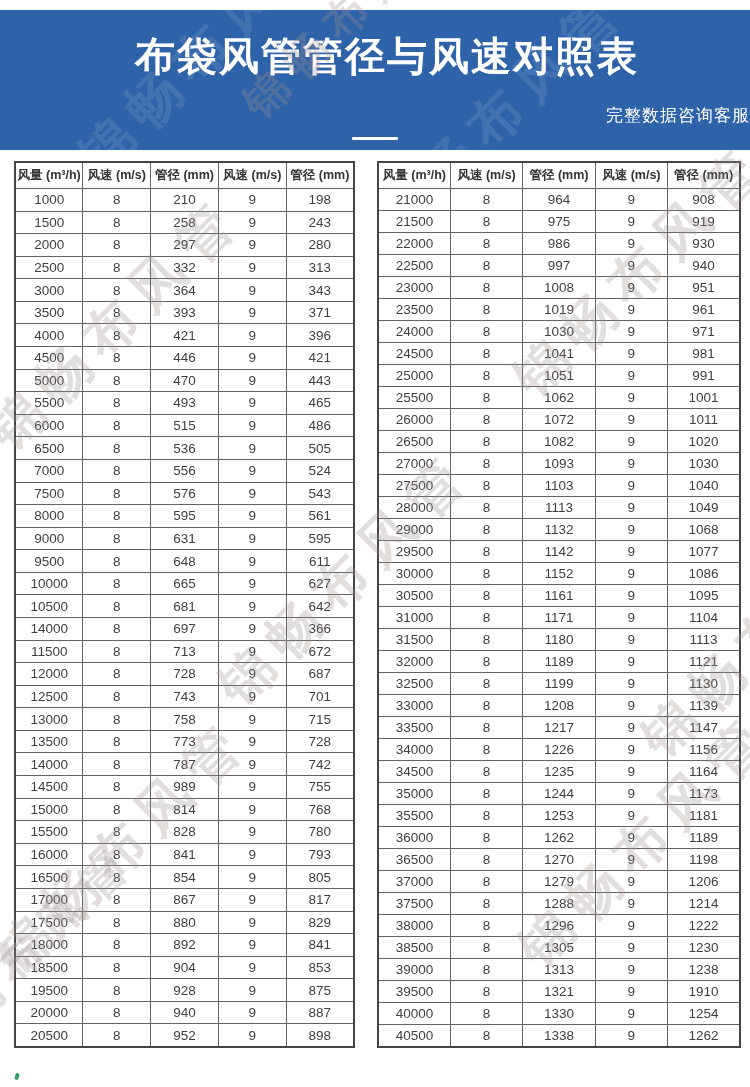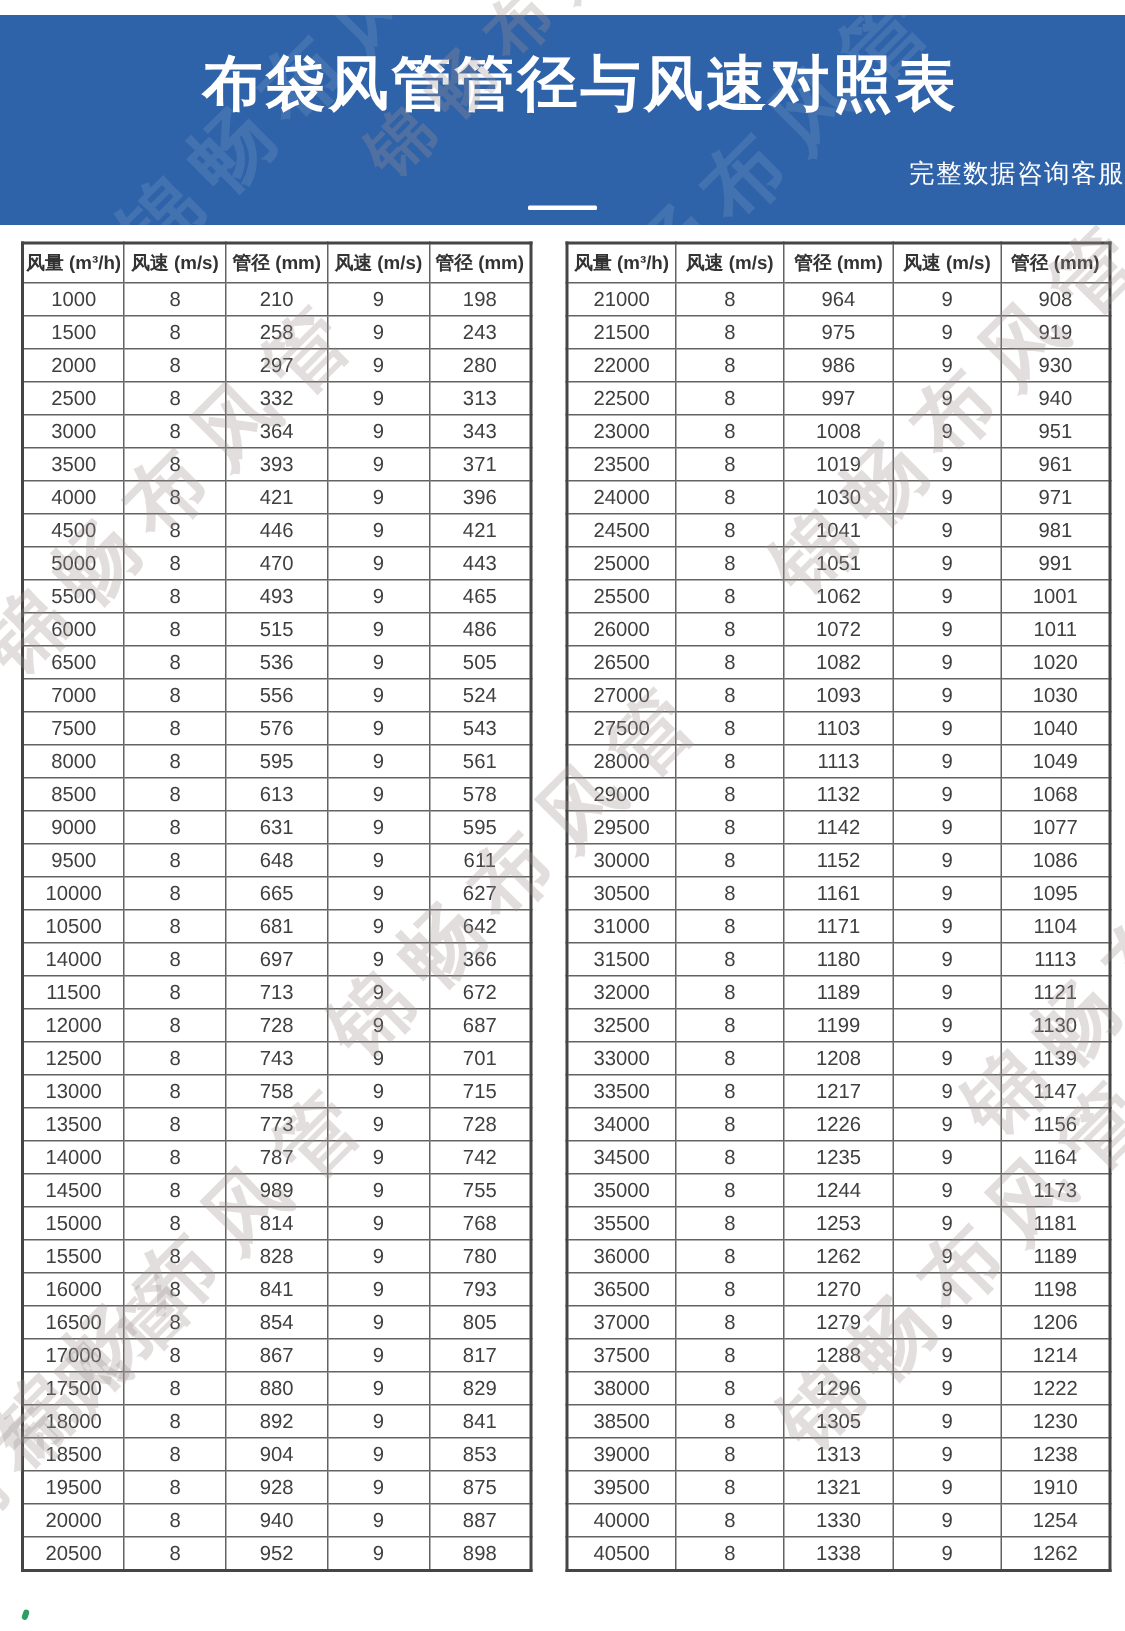--- a/index.html
+++ b/index.html
@@ -183,27 +183,20 @@
           <td>543</td>
         </tr>
         <tr>
           <td>8000</td>
           <td>8</td>
           <td>595</td>
           <td>9</td>
           <td>561</td>
         </tr>
         <tr>
-          <td>8500</td>
-          <td>8</td>
-          <td>613</td>
-          <td>9</td>
-          <td>578</td>
-        </tr>
-        <tr>
           <td>9000</td>
           <td>8</td>
           <td>631</td>
           <td>9</td>
           <td>595</td>
         </tr>
         <tr>
           <td>9500</td>
           <td>8</td>
           <td>648</td>

